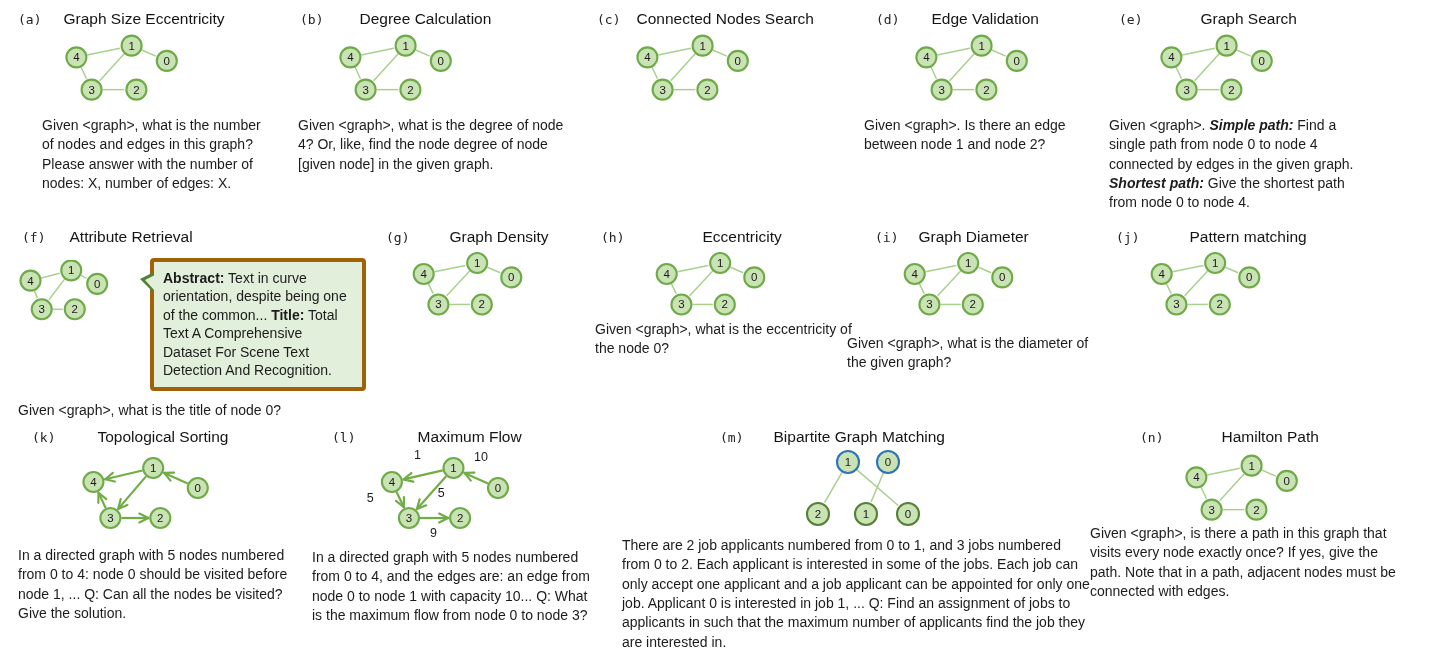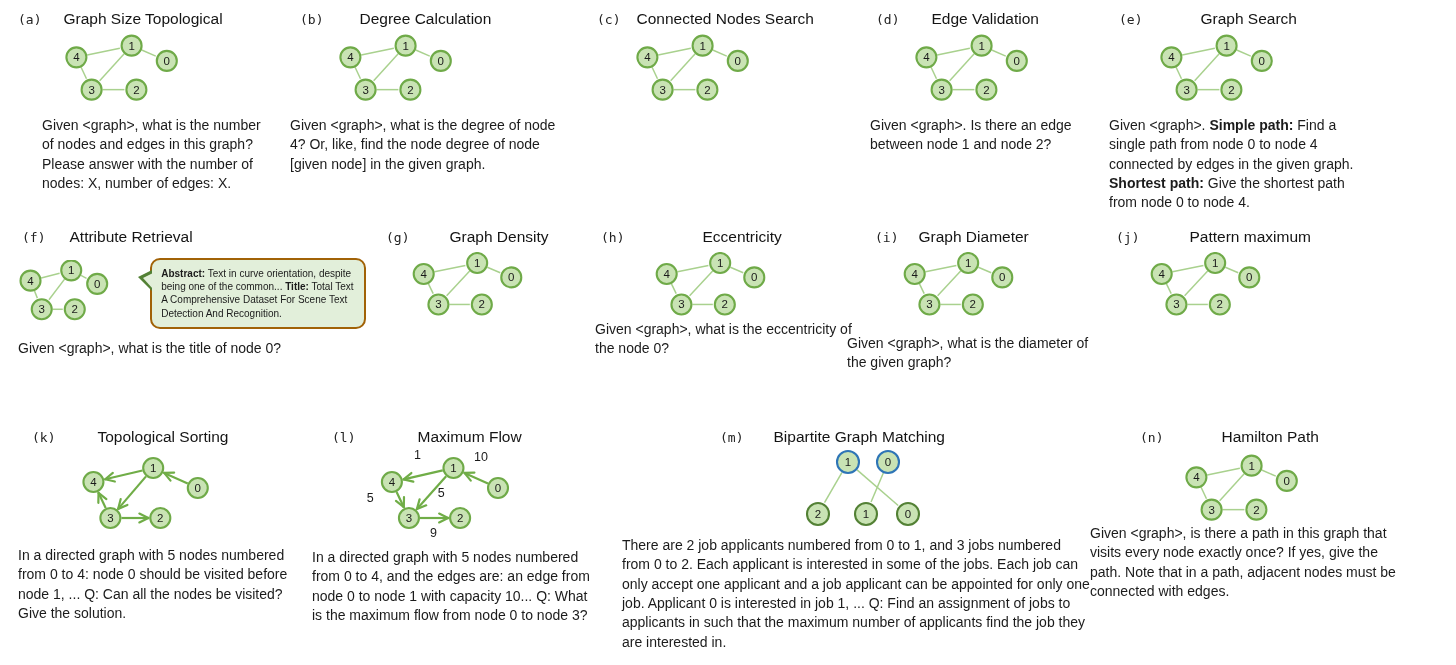--- a/index.html
+++ b/index.html
@@ -3,40 +3,40 @@
 <meta charset="utf-8">
 <style>
   html,body{margin:0;padding:0;background:#ffffff;}
   .canvas{position:relative;width:1456px;height:665px;background:#fff;overflow:hidden;
           font-family:"Liberation Sans",sans-serif;}
   .panel{position:absolute;}
   .hdr{display:flex;align-items:baseline;}
   .plabel{font-family:"DejaVu Sans Mono",monospace;font-size:13px;color:#222;white-space:nowrap;}
   .ptitle{font-size:15.5px;color:#141414;white-space:nowrap;}
   .desc{font-size:14px;line-height:1.38;color:#1b1b1b;}
-  .desc b{font-weight:bold;}
+  .desc b{font-weight:bold;font-style:italic;}
   .gbox{position:relative;}
   .frow{display:flex;align-items:flex-start;}
   .bubble{position:relative;margin-left:18px;margin-top:12px;width:200px;background:#e2efda;
-          border:2px solid #a16207;border-radius:10px;padding:7px 9px;font-size:10px;
+          border:4px solid #a16207;border-radius:4px;padding:7px 9px;font-size:14px;
           line-height:1.32;color:#1b1b1b;}
   .bubble b{font-weight:bold;}
   .tail,.tail2{position:absolute;width:0;height:0;}
   .tail{left:-14px;top:10px;border-top:7px solid transparent;border-bottom:14px solid transparent;border-right:14px solid #538135;}
   .tail2{left:-9px;top:13px;border-top:5px solid transparent;border-bottom:11px solid transparent;border-right:10px solid #e2efda;}
 </style>
 </head>
 <body>
 
 <div class="canvas">
 
   <div class="panel" style="left:16px;top:10px;width:260px">
     <div class="hdr" style="padding-left:2px;gap:22px">
       <span class="plabel">(a)</span>
-      <span class="ptitle">Graph Size Topological</span>
+      <span class="ptitle">Graph Size Eccentricity</span>
     </div>
     <div class="gbox" style="margin-left:38px;margin-top:6px;width:160px;height:70px"><svg width="160" height="70">
           <line x1="33.162251454070535" y1="21.058702893161424" x2="65.85936205010488" y2="14.148081692308754" stroke="#a9d18e" stroke-width="1.5"></line>
           <line x1="27.08285434389853" y1="33.286768679676356" x2="32.49143162483797" y2="44.78273253592416" stroke="#a9d18e" stroke-width="1.5"></line>
           <line x1="70.19823795253444" y1="19.803860199617596" x2="45.67464950632608" y2="46.764087241442816" stroke="#a9d18e" stroke-width="1.5"></line>
           <line x1="48.6" y1="55.64102564102564" x2="70.4" y2="55.64102564102564" stroke="#a9d18e" stroke-width="1.5"></line>
           <line x1="87.69278998729406" y1="16.041091231381092" x2="101.78968365022467" y2="22.150977397933914" stroke="#a9d18e" stroke-width="1.5"></line>
           <circle cx="22.400000000000002" cy="23.333333333333336" r="10" fill="#c9e3b4" stroke="#6faa48" stroke-width="2.1"></circle>
           <text x="22.400000000000002" y="27.333333333333336" font-size="11.5" fill="#1a1a1a" text-anchor="middle" font-family="&quot;Liberation Sans&quot;, sans-serif">4</text>
           <circle cx="77.60000000000001" cy="11.666666666666668" r="10" fill="#c9e3b4" stroke="#6faa48" stroke-width="2.1"></circle>
@@ -66,21 +66,21 @@
           <text x="22.400000000000002" y="27.333333333333336" font-size="11.5" fill="#1a1a1a" text-anchor="middle" font-family="&quot;Liberation Sans&quot;, sans-serif">4</text>
           <circle cx="77.60000000000001" cy="11.666666666666668" r="10" fill="#c9e3b4" stroke="#6faa48" stroke-width="2.1"></circle>
           <text x="77.60000000000001" y="15.666666666666668" font-size="11.5" fill="#1a1a1a" text-anchor="middle" font-family="&quot;Liberation Sans&quot;, sans-serif">1</text>
           <circle cx="112.80000000000001" cy="26.923076923076923" r="10" fill="#c9e3b4" stroke="#6faa48" stroke-width="2.1"></circle>
           <text x="112.80000000000001" y="30.923076923076923" font-size="11.5" fill="#1a1a1a" text-anchor="middle" font-family="&quot;Liberation Sans&quot;, sans-serif">0</text>
           <circle cx="37.6" cy="55.64102564102564" r="10" fill="#c9e3b4" stroke="#6faa48" stroke-width="2.1"></circle>
           <text x="37.6" y="59.64102564102564" font-size="11.5" fill="#1a1a1a" text-anchor="middle" font-family="&quot;Liberation Sans&quot;, sans-serif">3</text>
           <circle cx="82.4" cy="55.64102564102564" r="10" fill="#c9e3b4" stroke="#6faa48" stroke-width="2.1"></circle>
           <text x="82.4" y="59.64102564102564" font-size="11.5" fill="#1a1a1a" text-anchor="middle" font-family="&quot;Liberation Sans&quot;, sans-serif">2</text>
         </svg></div>
-    <div class="desc" style="margin-left:0px;margin-top:12px;width:268px">Given &lt;graph&gt;, what is the degree of node 4?  Or, like, find the node degree of node [given node] in the given graph.</div>
+    <div class="desc" style="margin-left:8px;margin-top:12px;width:268px">Given &lt;graph&gt;, what is the degree of node 4?  Or, like, find the node degree of node [given node] in the given graph.</div>
   </div>
 
   <div class="panel" style="left:585px;top:10px;width:272px">
     <div class="hdr" style="padding-left:12px;gap:16px">
       <span class="plabel">(c)</span>
       <span class="ptitle">Connected Nodes Search</span>
     </div>
     <div class="gbox" style="margin-left:40px;margin-top:6px;width:160px;height:70px"><svg width="160" height="70">
           <line x1="33.162251454070535" y1="21.058702893161424" x2="65.85936205010488" y2="14.148081692308754" stroke="#a9d18e" stroke-width="1.5"></line>
           <line x1="27.08285434389853" y1="33.286768679676356" x2="32.49143162483797" y2="44.78273253592416" stroke="#a9d18e" stroke-width="1.5"></line>
@@ -115,21 +115,21 @@
           <text x="22.400000000000002" y="27.333333333333336" font-size="11.5" fill="#1a1a1a" text-anchor="middle" font-family="&quot;Liberation Sans&quot;, sans-serif">4</text>
           <circle cx="77.60000000000001" cy="11.666666666666668" r="10" fill="#c9e3b4" stroke="#6faa48" stroke-width="2.1"></circle>
           <text x="77.60000000000001" y="15.666666666666668" font-size="11.5" fill="#1a1a1a" text-anchor="middle" font-family="&quot;Liberation Sans&quot;, sans-serif">1</text>
           <circle cx="112.80000000000001" cy="26.923076923076923" r="10" fill="#c9e3b4" stroke="#6faa48" stroke-width="2.1"></circle>
           <text x="112.80000000000001" y="30.923076923076923" font-size="11.5" fill="#1a1a1a" text-anchor="middle" font-family="&quot;Liberation Sans&quot;, sans-serif">0</text>
           <circle cx="37.6" cy="55.64102564102564" r="10" fill="#c9e3b4" stroke="#6faa48" stroke-width="2.1"></circle>
           <text x="37.6" y="59.64102564102564" font-size="11.5" fill="#1a1a1a" text-anchor="middle" font-family="&quot;Liberation Sans&quot;, sans-serif">3</text>
           <circle cx="82.4" cy="55.64102564102564" r="10" fill="#c9e3b4" stroke="#6faa48" stroke-width="2.1"></circle>
           <text x="82.4" y="59.64102564102564" font-size="11.5" fill="#1a1a1a" text-anchor="middle" font-family="&quot;Liberation Sans&quot;, sans-serif">2</text>
         </svg></div>
-    <div class="desc" style="margin-left:8px;margin-top:12px;width:245px">Given &lt;graph&gt;. Is there an edge between node 1 and node 2?</div>
+    <div class="desc" style="margin-left:2px;margin-top:12px;width:245px">Given &lt;graph&gt;. Is there an edge between node 1 and node 2?</div>
   </div>
 
   <div class="panel" style="left:1105px;top:10px;width:292px">
     <div class="hdr" style="padding-left:14px;gap:58px">
       <span class="plabel">(e)</span>
       <span class="ptitle">Graph Search</span>
     </div>
     <div class="gbox" style="margin-left:44px;margin-top:6px;width:160px;height:70px"><svg width="160" height="70">
           <line x1="33.162251454070535" y1="21.058702893161424" x2="65.85936205010488" y2="14.148081692308754" stroke="#a9d18e" stroke-width="1.5"></line>
           <line x1="27.08285434389853" y1="33.286768679676356" x2="32.49143162483797" y2="44.78273253592416" stroke="#a9d18e" stroke-width="1.5"></line>
@@ -252,21 +252,21 @@
           <text x="36.425000000000004" y="56.46153846153846" font-size="11.5" fill="#1a1a1a" text-anchor="middle" font-family="&quot;Liberation Sans&quot;, sans-serif">3</text>
           <circle cx="79.825" cy="52.46153846153846" r="10" fill="#c9e3b4" stroke="#6faa48" stroke-width="2.1"></circle>
           <text x="79.825" y="56.46153846153846" font-size="11.5" fill="#1a1a1a" text-anchor="middle" font-family="&quot;Liberation Sans&quot;, sans-serif">2</text>
         </svg></div>
     <div class="desc" style="margin-left:2px;margin-top:16px;width:258px">Given &lt;graph&gt;, what is the diameter of the given graph?</div>
   </div>
 
   <div class="panel" style="left:1090px;top:228px;width:322px">
     <div class="hdr" style="padding-left:26px;gap:50px">
       <span class="plabel">(j)</span>
-      <span class="ptitle">Pattern maximum</span>
+      <span class="ptitle">Pattern matching</span>
     </div>
     <div class="gbox" style="margin-left:50px;margin-top:6px;width:155px;height:66px"><svg width="155" height="66">
           <line x1="32.47440771429451" y1="19.783665547316698" x2="63.421100675315074" y2="13.41781940292724" stroke="#a9d18e" stroke-width="1.5"></line>
           <line x1="26.487362086224167" y1="31.90359350212757" x2="31.20242317866455" y2="41.657618277399294" stroke="#a9d18e" stroke-width="1.5"></line>
           <line x1="67.6640557833496" y1="19.03652393602892" x2="44.618757327255" y2="43.694421440415994" stroke="#a9d18e" stroke-width="1.5"></line>
           <line x1="47.425000000000004" y1="52.46153846153846" x2="67.825" y2="52.46153846153846" stroke="#a9d18e" stroke-width="1.5"></line>
           <line x1="85.31014649658876" y1="15.275371971265727" x2="98.2184765491759" y2="20.72057323414368" stroke="#a9d18e" stroke-width="1.5"></line>
           <circle cx="21.7" cy="22" r="10" fill="#c9e3b4" stroke="#6faa48" stroke-width="2.1"></circle>
           <text x="21.7" y="26" font-size="11.5" fill="#1a1a1a" text-anchor="middle" font-family="&quot;Liberation Sans&quot;, sans-serif">4</text>
           <circle cx="75.175" cy="11" r="10" fill="#c9e3b4" stroke="#6faa48" stroke-width="2.1"></circle>

